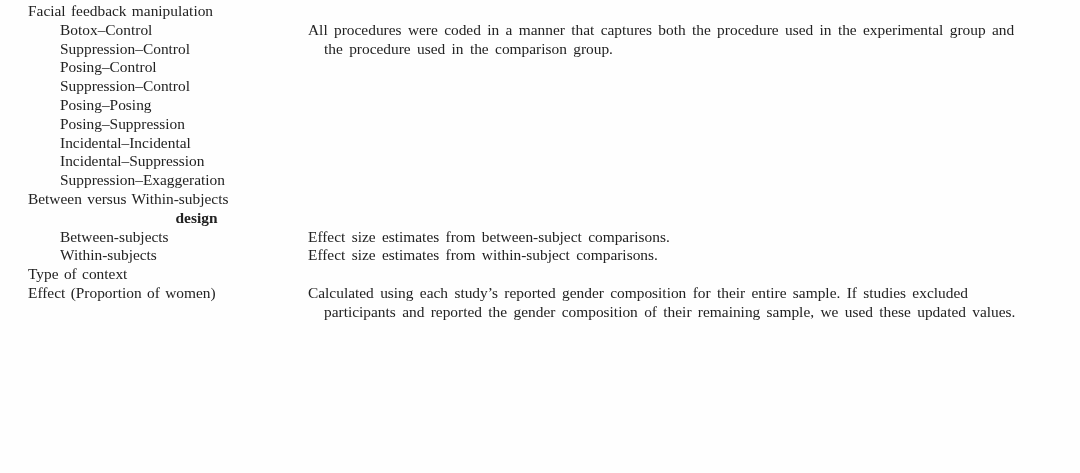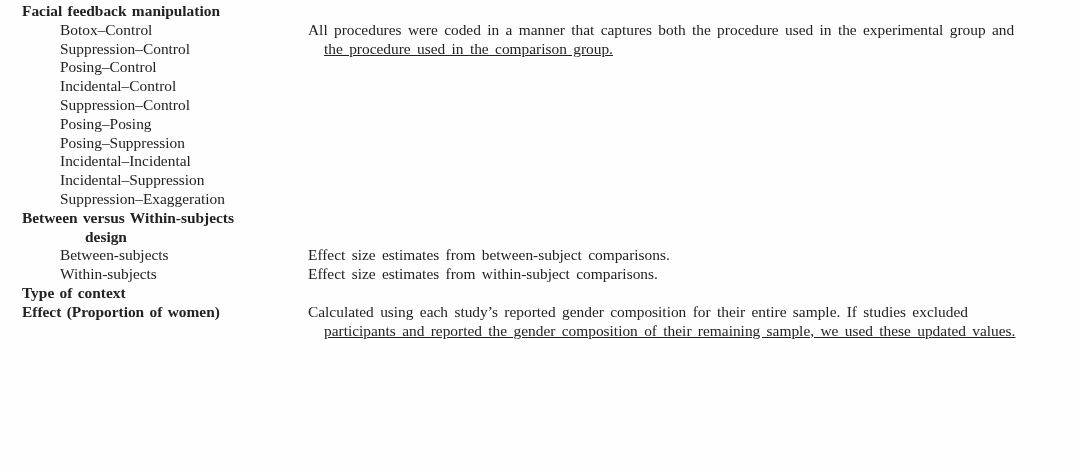--- a/index.html
+++ b/index.html
@@ -30,56 +30,55 @@
   .col-right {
     flex: 1 1 auto;
     min-width: 0;
     padding-right: 16px;
   }
   .line {
     line-height: 18.8px;
     white-space: nowrap;
   }
   .header {
-    font-weight: bold;
-    padding-left: 22px;
+    font-weight: normal;
+    padding-left: 28px;
   }
   .header-cont {
     font-weight: bold;
     padding-left: 85px;
+    text-align: center;
   }
   .item {
     padding-left: 60px;
   }
   .desc {
     word-spacing: 2.5px;
   }
   .desc-cont {
     padding-left: 16px;
-    text-decoration: underline;
   }
 </style>
 </head>
 <body>
 
 <div class="doc">
 
   <div class="row">
     <div class="col-left">
       <div class="line header">Facial feedback manipulation</div>
     </div>
     <div class="col-right"></div>
   </div>
 
   <div class="row">
     <div class="col-left">
       <div class="line item">Botox–Control</div>
       <div class="line item">Suppression–Control</div>
       <div class="line item">Posing–Control</div>
-      <div class="line item">Incidental–Control</div>
       <div class="line item">Suppression–Control</div>
       <div class="line item">Posing–Posing</div>
       <div class="line item">Posing–Suppression</div>
       <div class="line item">Incidental–Incidental</div>
       <div class="line item">Incidental–Suppression</div>
       <div class="line item">Suppression–Exaggeration</div>
     </div>
     <div class="col-right">
       <div class="line desc">All procedures were coded in a manner that captures both the procedure used in the experimental group and</div>
       <div class="line desc desc-cont">the procedure used in the comparison group.</div>

